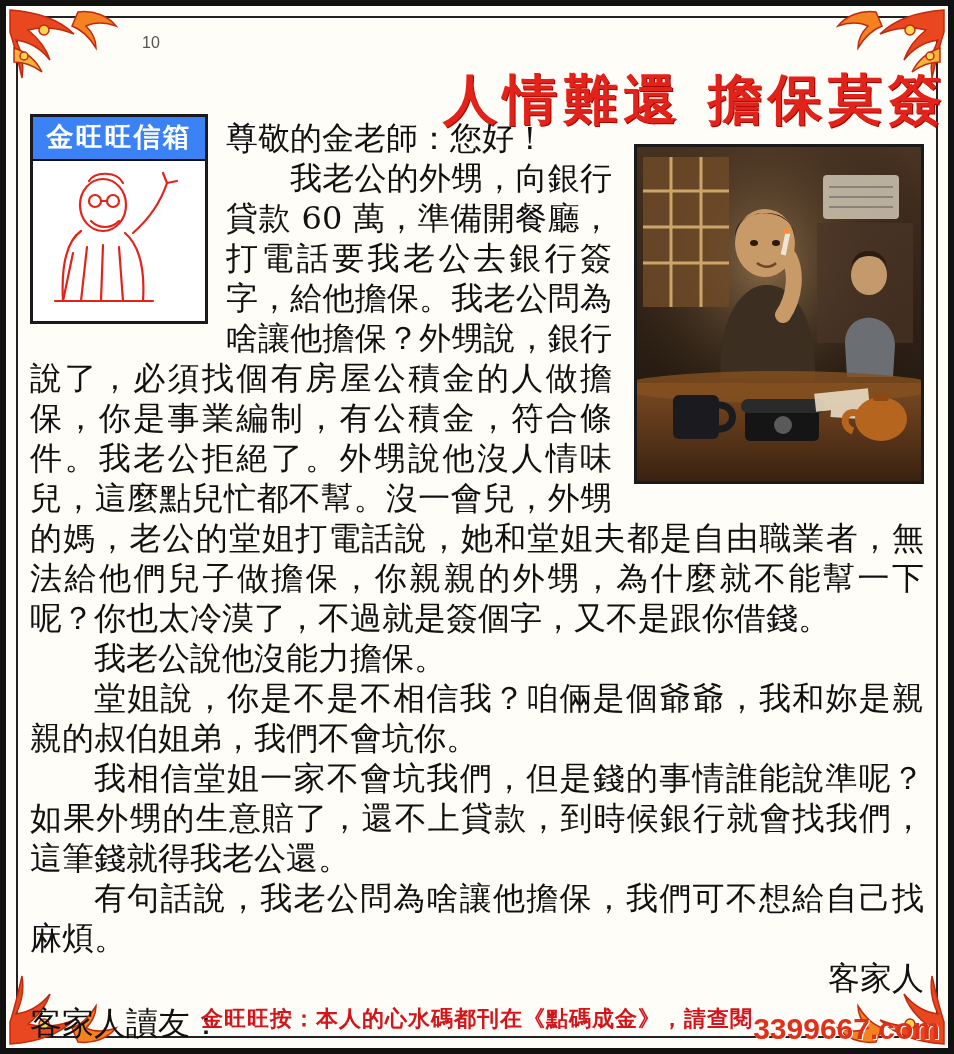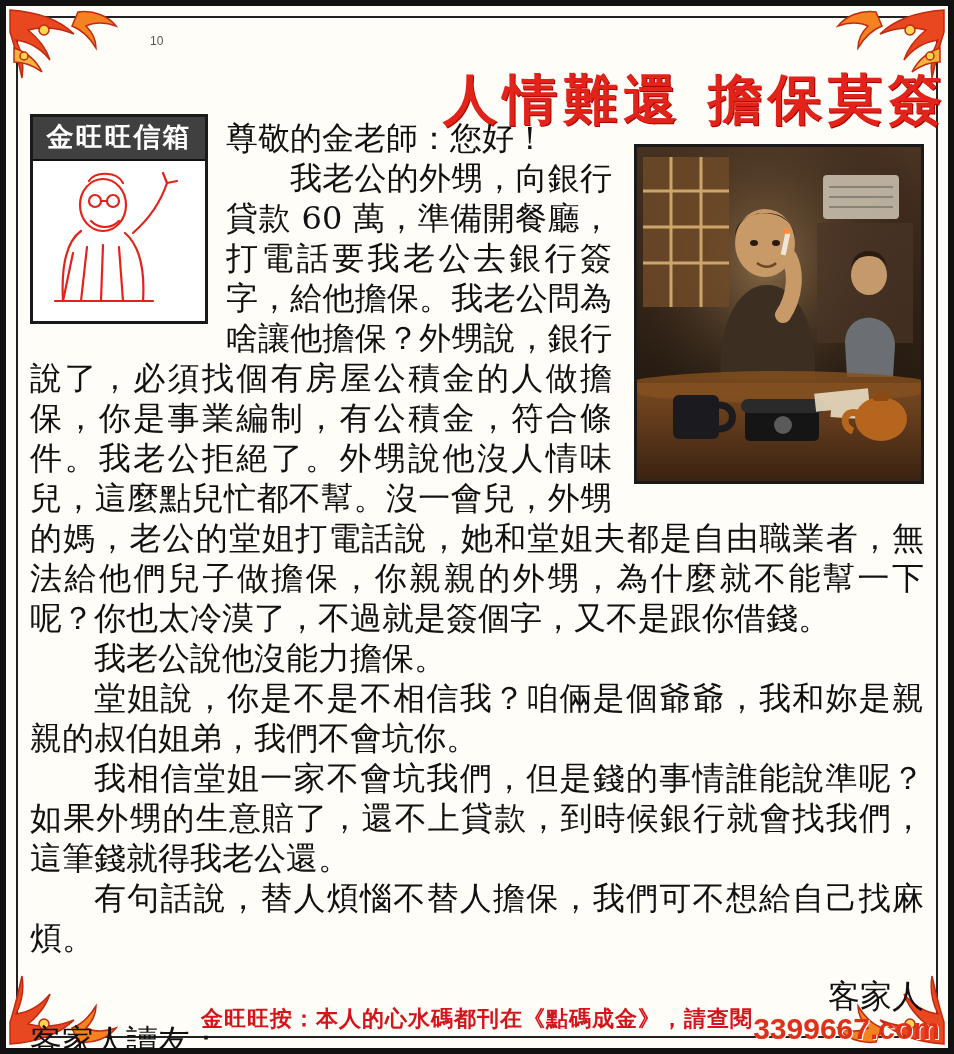--- a/index.html
+++ b/index.html
@@ -45,21 +45,21 @@
 
   .mailbox{
     position:absolute;
     left:24px;top:108px;
     width:178px;height:210px;
     border:3px solid #1a1a1a;
     background:#fff;
     box-sizing:border-box;
   }
   .mailbox-head{
-    background:#404040;
+    background:#3b82f6;
     color:#fff;
     text-align:center;
     font-size:27px;
     font-weight:bold;
     letter-spacing:2px;
     padding:2px 0 4px;
     font-family:"DejaVu Serif", serif;
     border-bottom:2px solid #111;
   }
   .mailbox-art{
@@ -87,21 +87,21 @@
   .p{margin:0;}
   .indent{text-indent:2em;}
   .float-gap-box{
     float:right;width:312px;height:372px;
   }
   .float-gap-left{
     float:left;width:196px;height:212px;
   }
   .sign{
     text-align:right;
-    margin-top:18px;
+    margin-top:0;
   }
   .reply-title{margin-top:5px;}
   .footer{
     position:absolute;
     left:0;right:0;bottom:14px;
     text-align:center;
     color:#d4141b;
     font-size:22px;
     font-weight:bold;
     letter-spacing:1px;
@@ -113,23 +113,22 @@
     font-family:"Liberation Sans", sans-serif;
     font-size:30px;
     font-weight:bold;
     color:#e03018;
     letter-spacing:0px;
     text-shadow:1px 1px 0 #fff;
   }
   .tiny-num{
     position:absolute;
     left:136px;top:28px;
-    font-size:12px;color:#555;
+    font-size:16px;color:#555;
     font-family:"Liberation Sans", sans-serif;
-    margin-left:8px;
   }
 </style>
 </head>
 <body>
 
 <div class="page">
   <div class="inner-frame"></div>
 
   <div class="corner tl">
     <svg width="120" height="95" viewBox="0 0 120 95">
@@ -287,21 +286,21 @@
 
   <div class="body-text">
     <div class="float-gap-left"></div>
     <div class="float-gap-box"></div>
 
     <p class="p">尊敬的金老師：您好！</p>
     <p class="p indent">我老公的外甥，向銀行貸款 60 萬，準備開餐廳，打電話要我老公去銀行簽字，給他擔保。我老公問為啥讓他擔保？外甥說，銀行說了，必須找個有房屋公積金的人做擔保，你是事業編制，有公積金，符合條件。我老公拒絕了。外甥說他沒人情味兒，這麼點兒忙都不幫。沒一會兒，外甥的媽，老公的堂姐打電話說，她和堂姐夫都是自由職業者，無法給他們兒子做擔保，你親親的外甥，為什麼就不能幫一下呢？你也太冷漠了，不過就是簽個字，又不是跟你借錢。</p>
     <p class="p indent">我老公說他沒能力擔保。</p>
     <p class="p indent">堂姐說，你是不是不相信我？咱倆是個爺爺，我和妳是親親的叔伯姐弟，我們不會坑你。</p>
     <p class="p indent">我相信堂姐一家不會坑我們，但是錢的事情誰能說準呢？如果外甥的生意賠了，還不上貸款，到時候銀行就會找我們，這筆錢就得我老公還。</p>
-    <p class="p indent">有句話說，替人煩惱不替人擔保，我們可不想給自己找麻煩。</p>
+    <p class="p indent">有句話說，我老公問為啥讓他擔保，我們可不想給自己找麻煩。</p>
     <p class="p sign">客家人</p>
 
     <p class="p reply-title">客家人讀友：</p>
 
   </div>
 
   <div class="footer">金旺旺按：本人的心水碼都刊在《點碼成金》，請查閱</div>
   <div class="watermark">3399667.com</div>
 </div>
 

